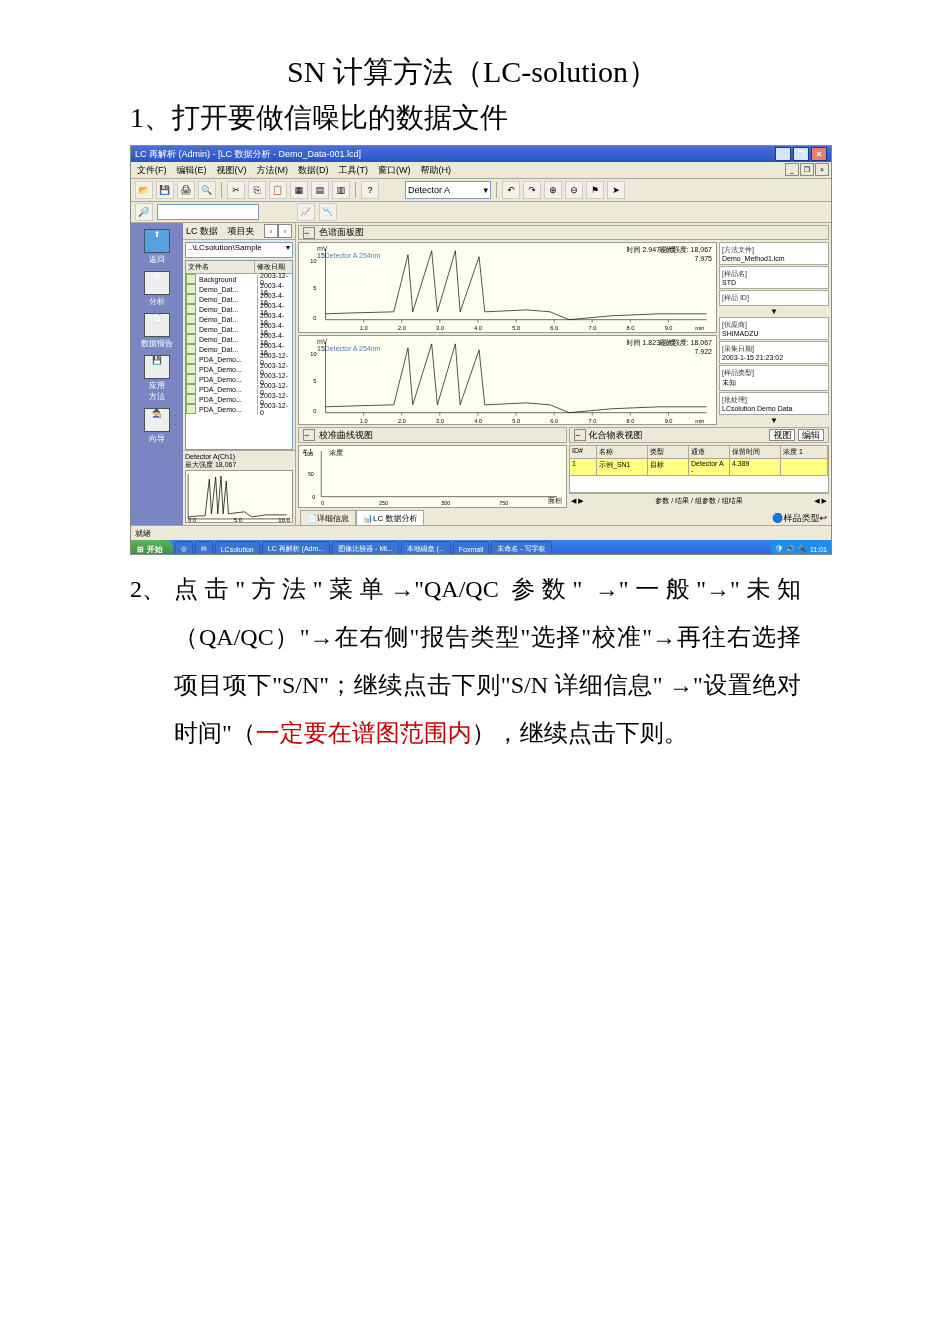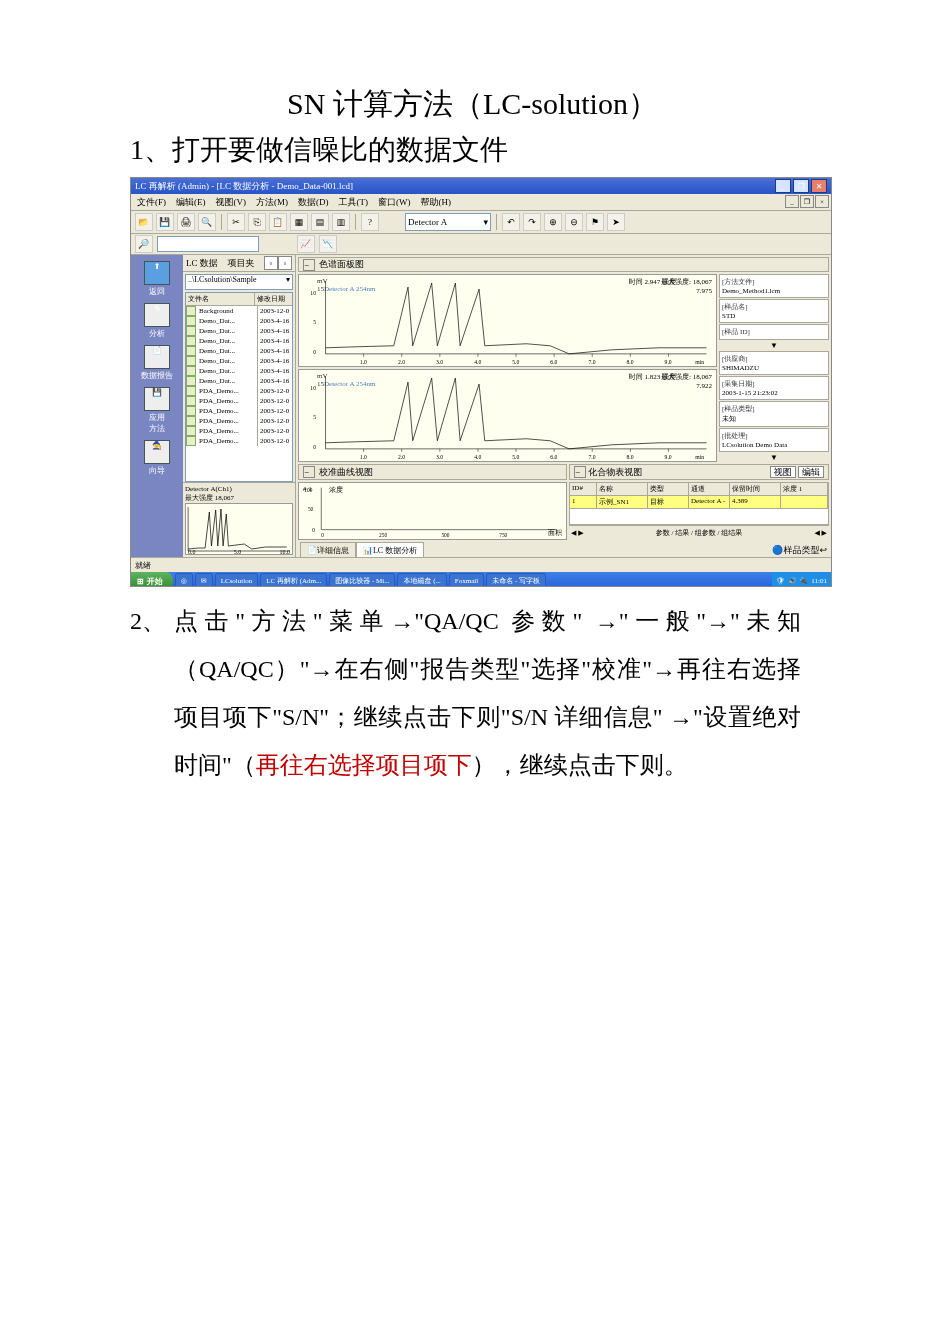--- a/index.html
+++ b/index.html
@@ -4,40 +4,39 @@
 <style>
   body {
     margin: 0;
     padding: 0;
     background: #fff;
     font-family: "SimSun", "宋体", serif;
     width: 945px;
   }
   .page {
     padding: 52px 130px 0 130px;
-    margin-top: 32px;
   }
   h1.title {
     font-family: "SimSun", "宋体", "Times New Roman", serif;
     font-size: 30px;
     font-weight: normal;
     text-align: center;
     margin: 0 0 6px 0;
   }
   .step1 {
     font-size: 28px;
     margin: 0 0 8px 0;
   }
   
   .screenshot {
     width: 700px;
     height: 408px;
     border: 1px solid #888;
     background: #15803d;
-    font-family: Liberation Serif, serif;
+    font-family: Liberation Sans, sans-serif;
     font-size: 9px;
     color: #000;
     position: relative;
     overflow: hidden;
   }
   .titlebar {
     height: 16px;
     background: linear-gradient(#4a6fd4, #2754c7);
     color: #fff;
     display: flex;
@@ -674,17 +673,17 @@
         <span>🔌</span>
         <span>11:01</span>
       </div>
     </div>
   </div>
 
   <div class="step2">
     <div class="step2-line1">
       <div class="step2-num">2、</div>
       <div class="step2-body">
-        <span>点击"方法"菜单→"</span><span class="roman">QA/QC 参数</span><span>" →"一般"→"未知（QA/QC）"→在右侧"报告类型"选择"校准"→再往右选择项目项下"S/N"；继续点击下则"S/N 详细信息" →"设置绝对时间"（</span><span class="red">再往右选择项目项下</span><span>），继续点击下则。</span>
+        <span>点击"方法"菜单→"</span><span class="roman">QA/QC 参数</span><span>" →"一般"→"未知（QA/QC）"→在右侧"报告类型"选择"校准"→再往右选择项目项下"S/N"；继续点击下则"S/N 详细信息" →"设置绝对时间"（</span><span class="red">一定要在谱图范围内</span><span>），继续点击下则。</span>
       </div>
     </div>
   </div>
 </div>
 
 </body></html>

